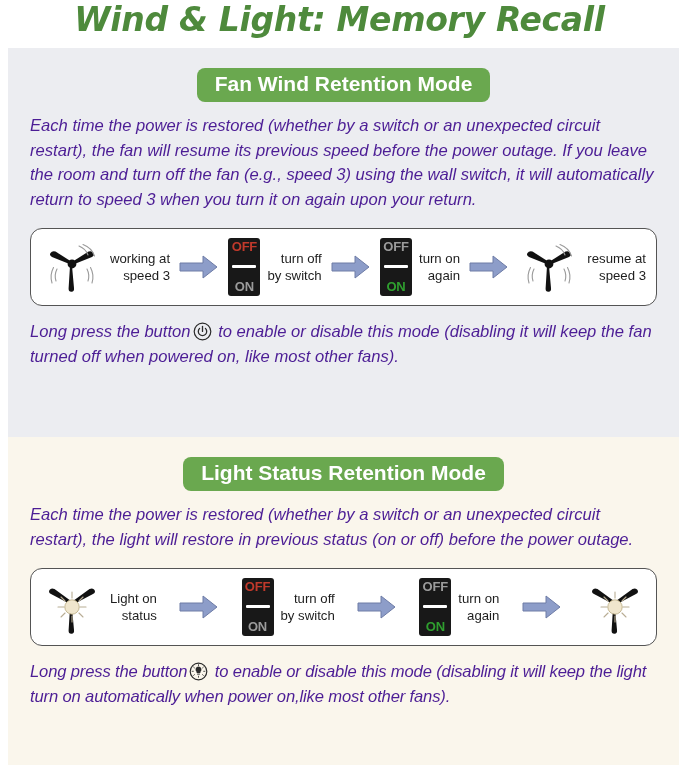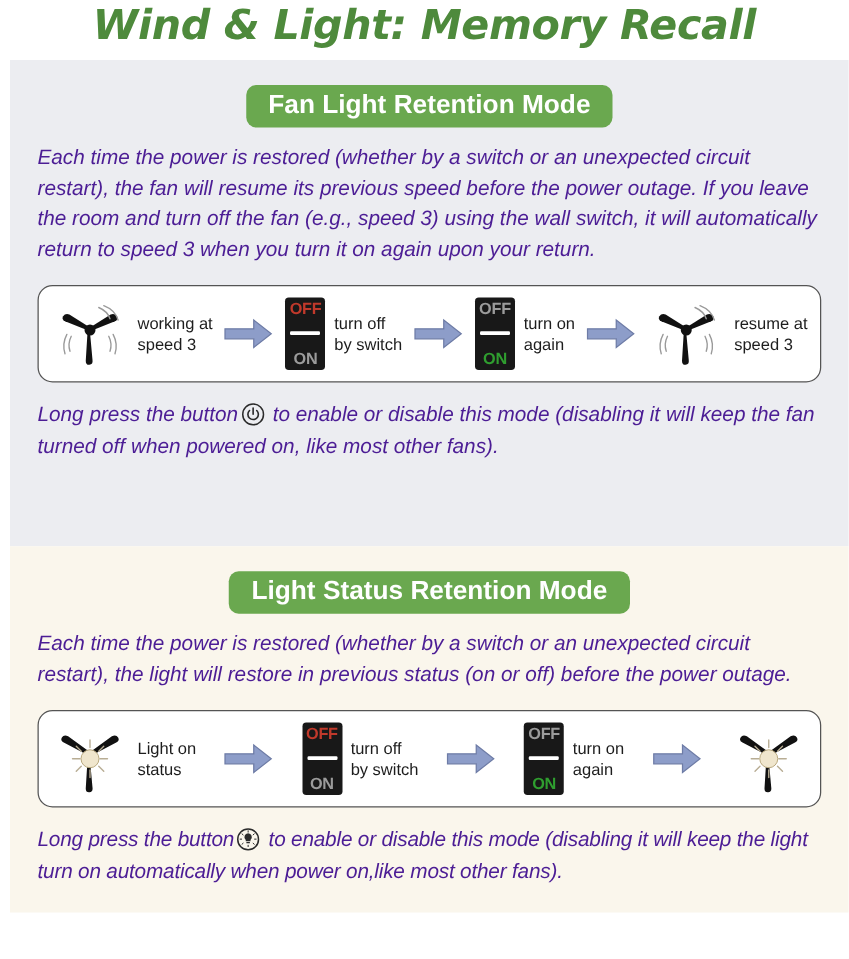--- a/index.html
+++ b/index.html
@@ -45,21 +45,21 @@
     margin-left: 8px;
     padding: 14px 22px 16px 22px;
     box-sizing: border-box;
   }
   .panel-fan {
     background: #ecedf1;
     height: 389px;
   }
   .panel-light {
     background: #faf6ec;
-    height: 293px;
+    height: 328px;
   }
 
   .badge-row {
     display: flex;
     justify-content: center;
     margin: 6px 0 12px 0;
   }
   .badge {
     background: #6aa84f;
     color: #ffffff;
@@ -87,20 +87,21 @@
   .strip {
     border: 1px solid #545454;
     border-radius: 12px;
     background: #ffffff;
     margin: 16px 0 14px 0;
     padding: 7px 10px;
     display: flex;
     align-items: center;
     justify-content: space-between;
     box-sizing: border-box;
+    text-align: right;
   }
   .step {
     display: flex;
     align-items: center;
     gap: 7px;
   }
   .step-label {
     font-family: "Liberation Sans", sans-serif;
     font-size: 13.2px;
     color: #1d1d1d;
@@ -162,21 +163,21 @@
 
 <div class="page">
 
   <div class="title-bar">
     <div class="title">Wind &amp; Light: Memory Recall</div>
   </div>
 
   <div class="panel panel-fan">
 
     <div class="badge-row">
-      <div class="badge">Fan Light Retention Mode</div>
+      <div class="badge">Fan Wind Retention Mode</div>
     </div>
 
     <p class="para">Each time the power is restored (whether by a switch or an unexpected circuit restart), the fan will resume its previous speed before the power outage. If you leave the room and turn off the fan (e.g., speed 3) using the wall switch, it will automatically return to speed 3 when you turn it on again upon your return.</p>
 
     <div class="strip">
 
       <div class="step">
         <svg class="fan-icon" width="62" height="62" viewBox="0 0 62 62">
           <g fill="#111111">
             <path d="M31 29 L11 21 Q8 19.5 9.5 17 Q11 14.5 14.5 15.5 L31 26 Z"></path>

